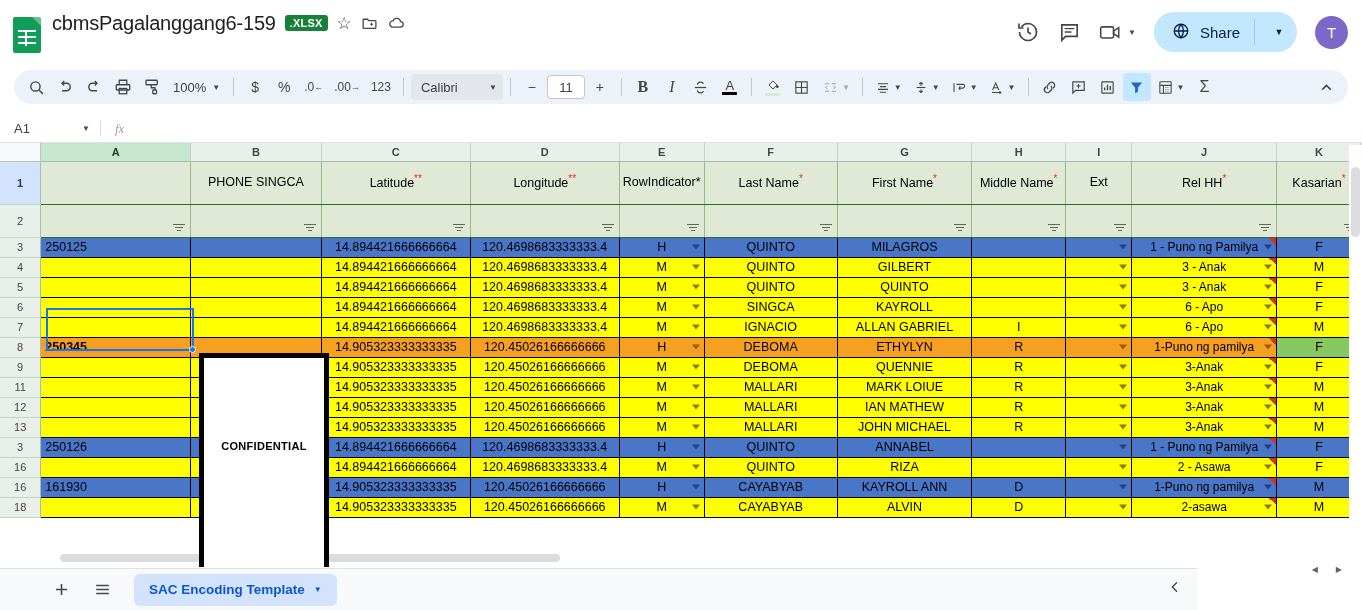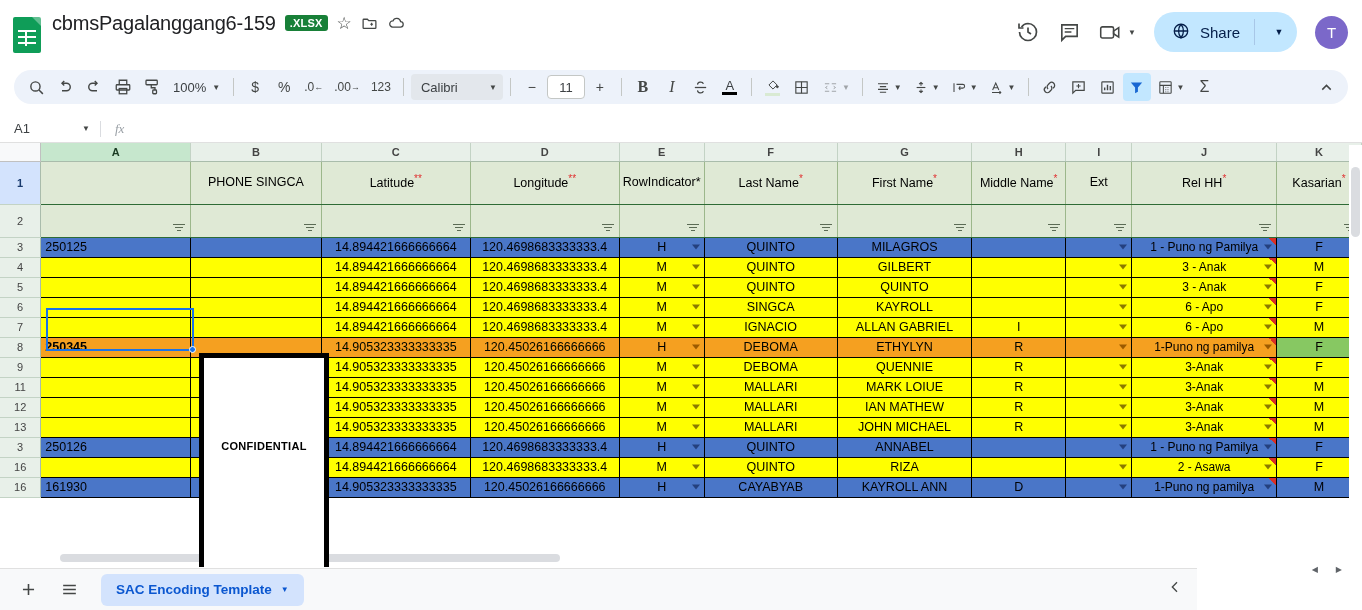--- a/index.html
+++ b/index.html
@@ -122,21 +122,21 @@
                border:1px solid #fff; border-radius:50%;}
 
   
   .vscroll { position:absolute; right:0; top:145px; width:13px; height:420px; background:#fff; }
   .vthumb { position:absolute; right:2px; top:22px; width:9px; height:70px; background:#dadce0; border-radius:5px;}
   .hscroll { position:absolute; left:42px; bottom:46px; width:1275px; height:12px; background:#fff;}
   .hthumb { position:absolute; left:60px; bottom:48px; width:500px; height:8px; background:#dadce0; border-radius:5px;}
 
   
   .bottombar { position:absolute; left:0; bottom:0; width:1197px; height:42px; background:#f8f9fa;
-               border-top:1px solid #e0e0e0; display:flex; align-items:center; padding-left:19px; gap:22px;}
+               border-top:1px solid #e0e0e0; display:flex; align-items:center; padding-left:52px; gap:22px;}
   .bb-icon { color:#444746; font-size:19px; cursor:pointer; display:flex; align-items:center;}
   .sheettab { display:flex; align-items:center; gap:9px; background:#d3e3fd; color:#0b57d0;
               height:32px; padding:0 15px; border-radius:6px; font-size:13.5px; font-weight:bold; cursor:pointer;}
   .bb-right { position:absolute; right:14px; bottom:10px; color:#444746; font-size:17px; cursor:pointer;}
   .hsa { position:absolute; bottom:36px; color:#5f6368; font-size:8px; }
 </style>
 </head>
 <body>
 
 <div id="app">
@@ -689,20 +689,36 @@
             <td class="cell" style="background:#4a76c8;">H<span class="ddarrow blue"></span></td>
             <td class="cell" style="background:#4a76c8;">CAYABYAB</td>
             <td class="cell" style="background:#4a76c8;">KAYROLL ANN</td>
             <td class="cell" style="background:#4a76c8;">D</td>
             <td class="cell" style="background:#4a76c8;">
               <span class="ddarrow blue"></span>
             </td>
             <td class="cell" style="background:#4a76c8;font-size:12px;">1-Puno ng pamilya<span class="ddarrow blue"></span><span class="note-flag"></span></td>
             <td class="cell" style="background:#4a76c8;">M<span class="ddarrow blue"></span></td>
           </tr>
+          <tr>
+            <td class="rowhead" style="height:20px">18</td>
+            <td class="cell" style="background:#ffff00;text-align:left;padding-left:4px;"></td>
+            <td class="cell" style="background:#ffff00;"></td>
+            <td class="cell" style="background:#ffff00;">14.905323333333335</td>
+            <td class="cell" style="background:#ffff00;">120.45026166666666</td>
+            <td class="cell" style="background:#ffff00;">M<span class="ddarrow "></span></td>
+            <td class="cell" style="background:#ffff00;">CAYABYAB</td>
+            <td class="cell" style="background:#ffff00;">ALVIN</td>
+            <td class="cell" style="background:#ffff00;">D</td>
+            <td class="cell" style="background:#ffff00;">
+              <span class="ddarrow "></span>
+            </td>
+            <td class="cell" style="background:#ffff00;font-size:12px;">2-asawa<span class="ddarrow "></span><span class="note-flag"></span></td>
+            <td class="cell" style="background:#ffff00;">M<span class="ddarrow "></span></td>
+          </tr>
         </tbody>
       </table>
 
     <div class="conf-box">
       <span class="conf-text">CONFIDENTIAL</span>
     </div>
 
     <div class="selbox">
       <span class="selhandle"></span>
     </div>

